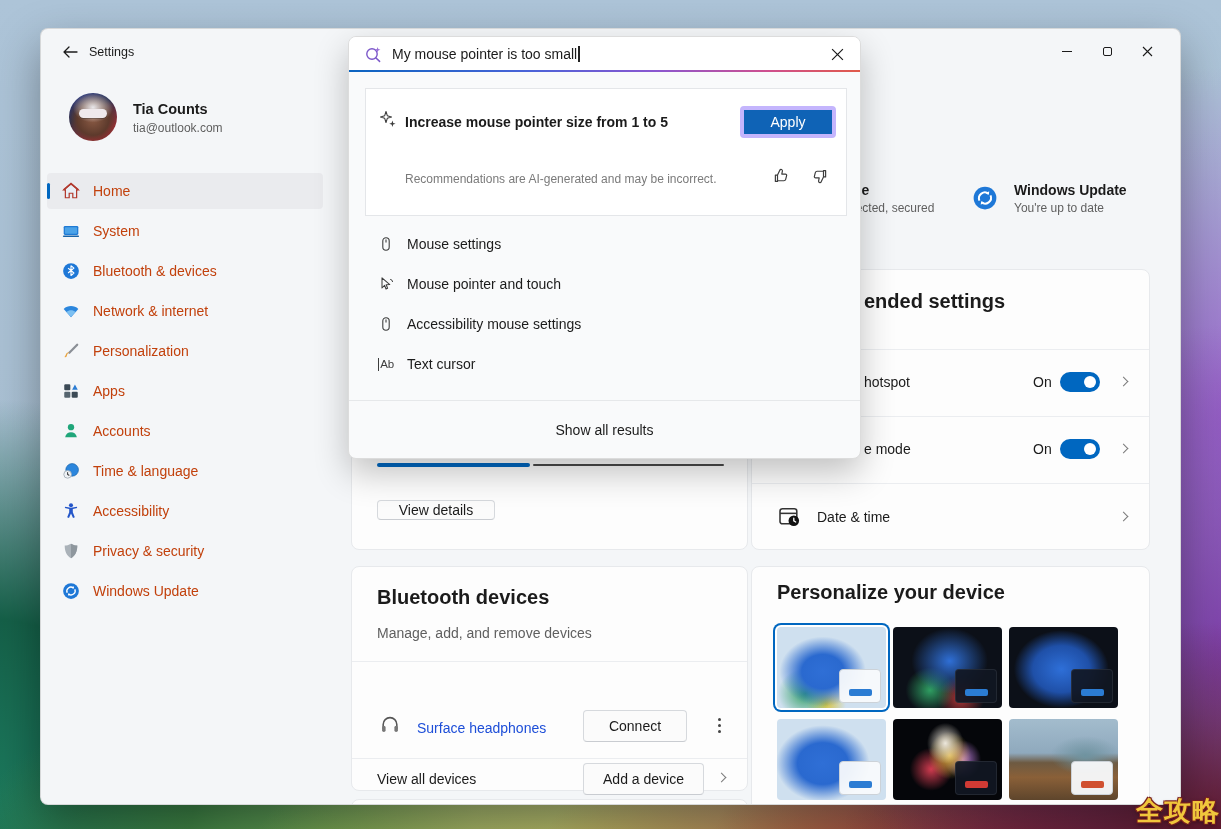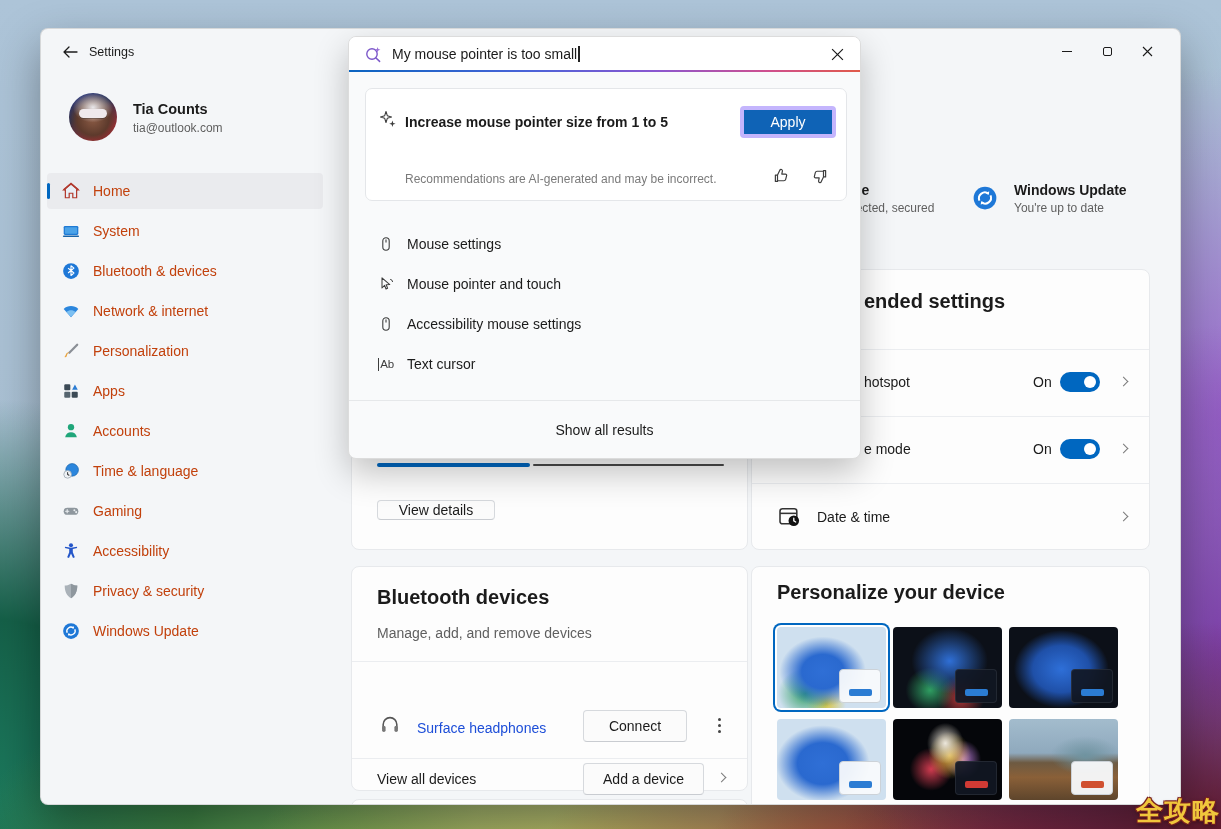--- a/index.html
+++ b/index.html
@@ -128,22 +128,22 @@
   .search-row { position:absolute; left:0; top:0; right:0; height:33px; background:#fff;
     display:flex; align-items:center; }
   .search-grad { position:absolute; left:0; right:0; top:33px; height:2px;
     background:linear-gradient(90deg,#0b64c0 0%, #4a63d8 35%, #8a57d0 60%, #cf4f8e 82%, #e05a4a 100%); }
   .search-text { font-size:14px; color:#1b1b1b; }
   .caret { display:inline-block; width:1.5px; height:16px; background:#222; margin-left:1px;
     vertical-align:middle; }
   .dd-close { position:absolute; right:14px; top:8px; width:18px; height:18px; display:flex;
     align-items:center; justify-content:center; cursor:pointer; }
 
-  .rec-card { position:absolute; left:16px; top:51px; width:482px; height:113px; background:#fff;
-    border:1px solid #e4e6e9; border-radius:7px; }
+  .rec-card { position:absolute; left:16px; top:51px; width:482px; height:128px; background:#fff;
+    border:1px solid #e4e6e9; border-radius:0; }
   .rec-title { position:absolute; left:39px; top:25px; font-size:14px; font-weight:700; color:#1b1b1b; }
   .apply-btn { position:absolute; left:374px; top:17px; width:96px; height:32px; background:#0f63b6;
     color:#fff; font-size:14px; border-radius:4px; display:flex; align-items:center;
     justify-content:center; cursor:pointer; border:4px solid #c4b5fd; }
   .rec-disclaimer { position:absolute; left:39px; top:83px; font-size:12px; color:#7a7a7a; }
   .thumb { position:absolute; top:76px; width:22px; height:22px; display:flex; align-items:center;
     justify-content:center; cursor:pointer; }
 
   .result-item { position:absolute; left:0; width:100%; height:40px; display:flex; align-items:center;
     cursor:pointer; }
@@ -261,31 +261,20 @@
       <div class="nav-item">
         <span class="nav-ico">
           <svg width="18" height="18" viewBox="0 0 16 16">
               <circle cx="9" cy="7" r="5.6" fill="#2b86dd"></circle>
               <circle cx="9" cy="7" r="5.6" fill="none" stroke="#1763a8" stroke-width=".6"></circle>
               <circle cx="5" cy="11" r="3.4" fill="#eef2f6" stroke="#9aa4ad" stroke-width=".7"></circle>
               <path d="M5 9.4 V11 L6.2 11.8" stroke="#333" stroke-width=".9" fill="none" stroke-linecap="round"></path>
             </svg>
         </span>
         <span class="nav-label">Time &amp; language</span>
-      </div>
-      <div class="nav-item">
-        <span class="nav-ico">
-          <svg width="18" height="18" viewBox="0 0 16 16">
-              <rect x="1.5" y="5" width="13" height="6.4" rx="3.2" fill="#8e979e"></rect>
-              <path d="M4.6 6.8 v2.8 M3.2 8.2 h2.8" stroke="#e9edf0" stroke-width="1" stroke-linecap="round"></path>
-              <circle cx="11" cy="7.4" r=".9" fill="#e9edf0"></circle>
-              <circle cx="12.6" cy="9" r=".9" fill="#e9edf0"></circle>
-            </svg>
-        </span>
-        <span class="nav-label">Gaming</span>
       </div>
       <div class="nav-item">
         <span class="nav-ico">
           <svg width="18" height="18" viewBox="0 0 16 16">
               <circle cx="8" cy="2.8" r="1.8" fill="#2456c9"></circle>
               <path d="M2.5 5.4 L6.4 6.2 L6.4 9 L4.6 13.6 L6.2 14.2 L8 10.2 L9.8 14.2 L11.4 13.6 L9.6 9 L9.6 6.2 L13.5 5.4 L13.2 4.2 L8 5.2 L2.8 4.2 Z" fill="#2456c9"></path>
             </svg>
         </span>
         <span class="nav-label">Accessibility</span>
       </div>

